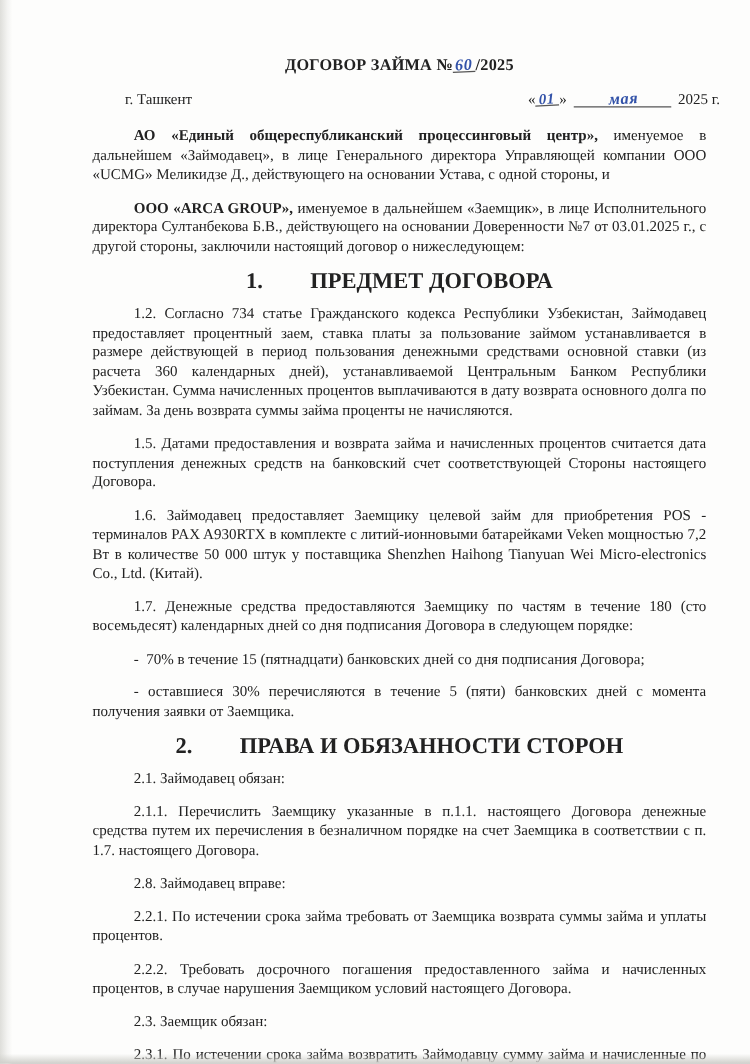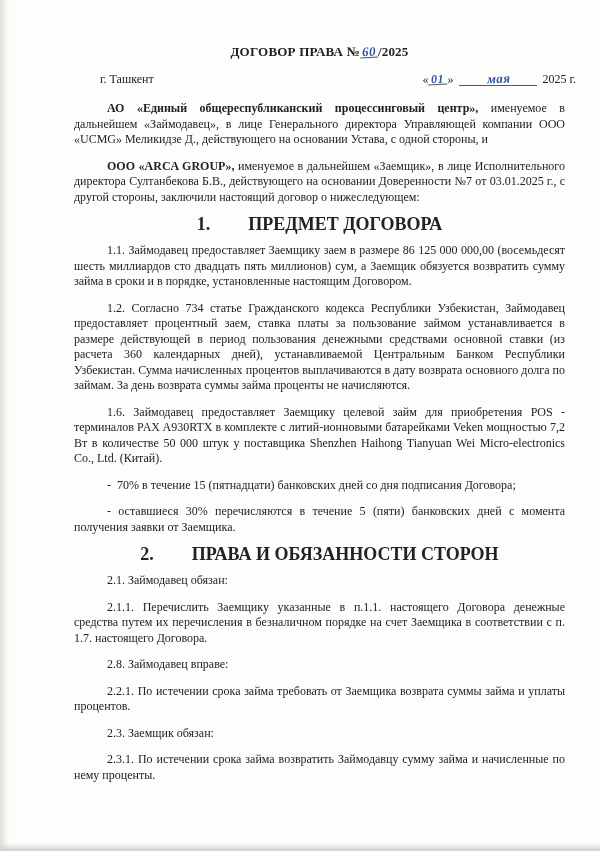--- a/index.html
+++ b/index.html
@@ -90,41 +90,43 @@
   .sec-head.second{margin-top:11px;margin-bottom:5px;text-align:center;}
   .sec-num{margin-right:38px;}
 </style>
 </head>
 <body>
 
 <div class="page">
   <div class="scan-edge-left"></div>
   <div class="scan-edge-bottom"></div>
 
-  <div class="title"><span>ДОГОВОР ПРАВА №</span><span class="hw hw-num">60</span><span>/2025</span></div>
+  <div class="title"><span>ДОГОВОР ЗАЙМА №</span><span class="hw hw-num">60</span><span>/2025</span></div>
 
   <div class="meta-row">
     <span class="city">г. Ташкент</span>
     <span class="date-block"><span>«</span><span class="hw hw-day">01</span><span>»</span><span class="month-underline"><span class="hw hw-month">мая</span></span><span>2025 г.</span></span>
   </div>
 
   <div class="body-text">
     <p class="para"><strong>АО «Единый общереспубликанский процессинговый центр»,</strong><span> именуемое в дальнейшем «Займодавец», в лице Генерального директора Управляющей компании ООО «UCMG» Меликидзе Д., действующего на основании Устава, с одной стороны, и</span></p>
     <p class="para"><strong>ООО «ARCA GROUP»,</strong><span> именуемое в дальнейшем «Заемщик», в лице Исполнительного директора Султанбекова Б.В., действующего на основании Доверенности №7 от 03.01.2025 г., с другой стороны, заключили настоящий договор о нижеследующем:</span></p>
 
     <div class="sec-head"><span class="sec-num">1.</span><span class="sec-title">ПРЕДМЕТ ДОГОВОРА</span></div>
 
-    <p class="para">1.1. Займодавец предоставляет Заемщику заем в размере 86 125 000 000,00 (восемьдесят шесть миллиардов сто двадцать пять миллионов) сум, а Заемщик обязуется возвратить сумму займа в сроки и в порядке, установленные настоящим Договором.</p>
     <p class="para">1.2. Согласно 734 статье Гражданского кодекса Республики Узбекистан, Займодавец предоставляет процентный заем, ставка платы за пользование займом устанавливается в размере действующей в период пользования денежными средствами основной ставки (из расчета 360 календарных дней), устанавливаемой Центральным Банком Республики Узбекистан. Сумма начисленных процентов выплачиваются в дату возврата основного долга по займам. За день возврата суммы займа проценты не начисляются.</p>
+    <p class="para">1.5. Датами предоставления и возврата займа и начисленных процентов считается дата поступления денежных средств на банковский счет соответствующей Стороны настоящего Договора.</p>
     <p class="para">1.6. Займодавец предоставляет Заемщику целевой займ для приобретения POS - терминалов PAX A930RTX в комплекте с литий-ионновыми батарейками Veken мощностью 7,2 Вт в количестве 50 000 штук у поставщика Shenzhen Haihong Tianyuan Wei Micro-electronics Co., Ltd. (Китай).</p>
+    <p class="para">1.7. Денежные средства предоставляются Заемщику по частям  в течение 180 (сто восемьдесят) календарных дней со дня подписания Договора в следующем порядке:</p>
     <p class="para">-&nbsp;&nbsp;70% в течение 15 (пятнадцати) банковских дней со дня подписания Договора;</p>
     <p class="para">- оставшиеся 30% перечисляются в течение 5 (пяти) банковских дней с момента получения заявки от Заемщика.</p>
 
     <div class="sec-head second"><span class="sec-num">2.</span><span class="sec-title">ПРАВА И ОБЯЗАННОСТИ СТОРОН</span></div>
 
     <p class="para">2.1. Займодавец обязан:</p>
     <p class="para">2.1.1. Перечислить Заемщику указанные в п.1.1. настоящего Договора денежные средства путем их перечисления в безналичном порядке на счет Заемщика в соответствии с п. 1.7. настоящего Договора.</p>
     <p class="para">2.8. Займодавец вправе:</p>
     <p class="para">2.2.1. По истечении срока займа требовать от Заемщика возврата суммы займа и уплаты процентов.</p>
+    <p class="para">2.2.2. Требовать досрочного погашения предоставленного займа и начисленных процентов, в случае нарушения Заемщиком условий настоящего Договора.</p>
     <p class="para">2.3. Заемщик обязан:</p>
     <p class="para">2.3.1. По истечении срока займа возвратить Займодавцу сумму займа и начисленные по нему проценты.</p>
   </div>
 </div>
 
 </body></html>

